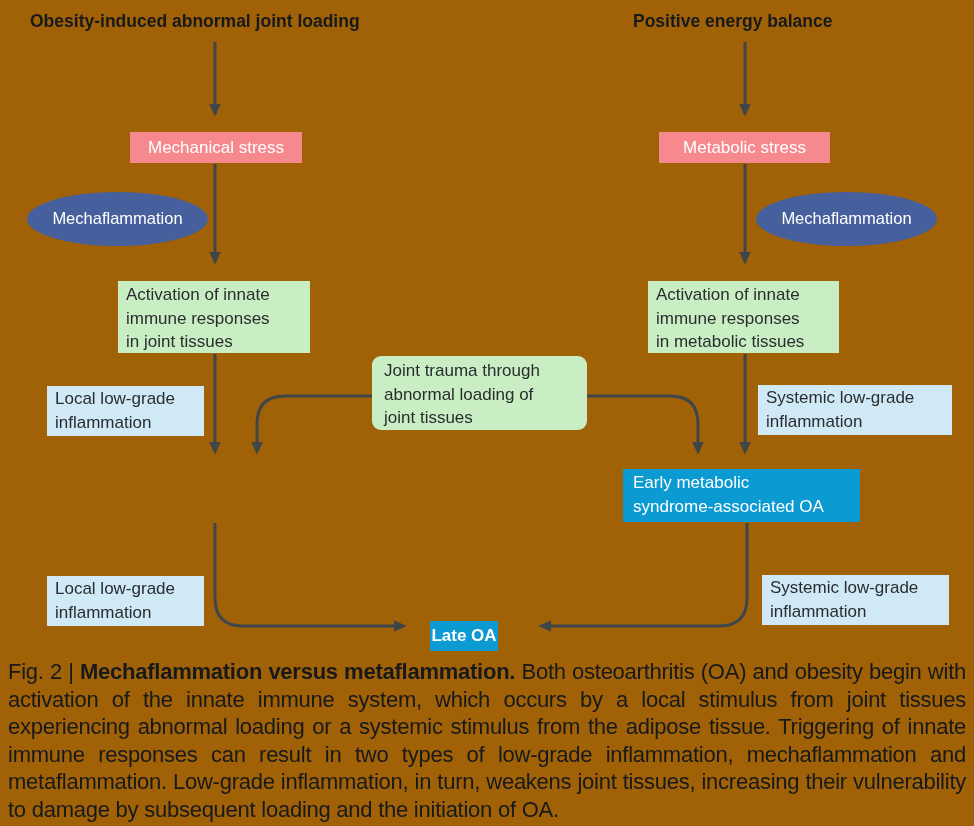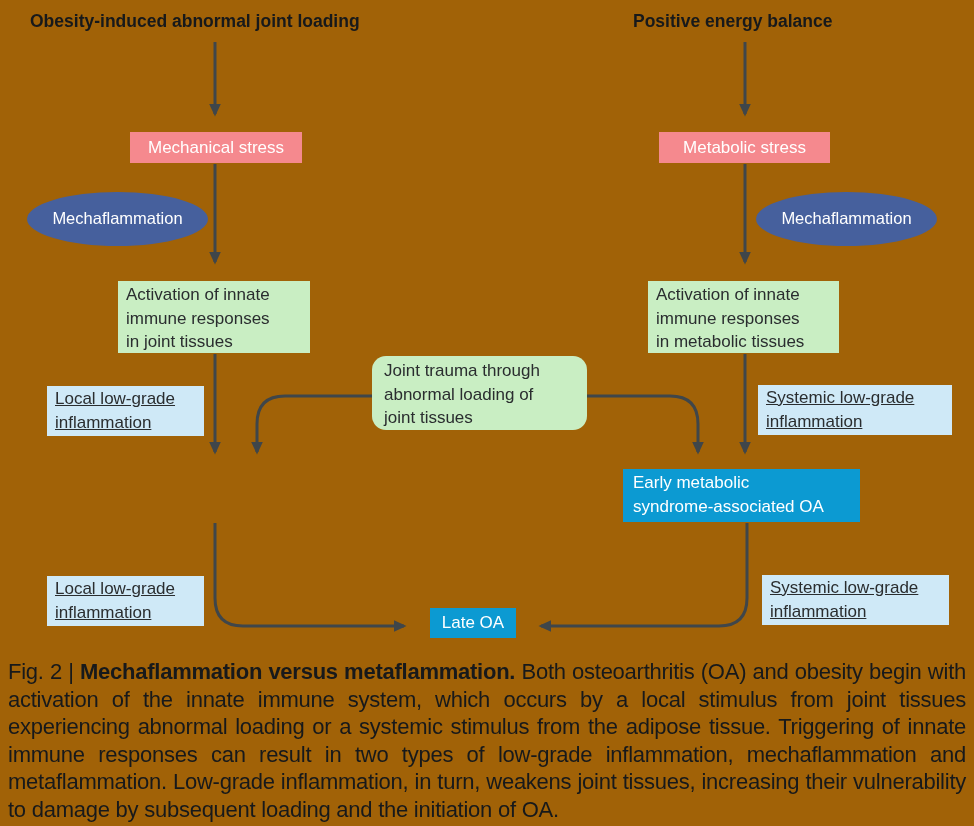--- a/index.html
+++ b/index.html
@@ -43,27 +43,26 @@
     justify-content: center;
     font-size: 16.5px;
     white-space: nowrap;
   }
   .green {
     background: var(--activation-green);
     padding: 2px 8px 0 8px;
   }
   .trauma {
     background: var(--activation-green);
-    border-radius: 14px;
+    border-radius: 9px;
     padding: 3px 12px 0 12px;
   }
   .blue {
     background: var(--inflammation-blue);
     padding: 1px 8px 0 8px;
-    text-decoration: underline;
   }
   .cyan {
     background: var(--oa-cyan);
     color: #ffffff;
     padding: 2px 10px 0 10px;
   }
   .lateoa {
     background: var(--oa-cyan);
     color: #ffffff;
     display: flex;
@@ -142,17 +141,17 @@
 joint tissues</div>
 
   <div class="node cyan" style="left:623px; top:469px; width:237px; height:53px;">Early metabolic
 syndrome-associated OA</div>
 
   <div class="node blue" style="left:47px; top:576px; width:157px; height:50px;">Local low-grade
 inflammation</div>
   <div class="node blue" style="left:762px; top:575px; width:187px; height:50px;">Systemic low-grade
 inflammation</div>
 
-  <div class="node lateoa" style="left:430px; top:608px; width:86px; height:30px;">Late OA</div>
+  <div class="node lateoa" style="left:430px; top:621px; width:68px; height:30px;font-weight:bold;">Late OA</div>
 
   <div class="caption"><span>Fig. 2 | </span><b>Mechaflammation versus metaflammation.</b><span> Both osteoarthritis (OA) and obesity begin with activation of the innate immune system, which occurs by a local stimulus from joint tissues experiencing abnormal loading or a systemic stimulus from the adipose tissue. Triggering of innate immune responses can result in two types of low-grade inflammation, mechaflammation and metaflammation. Low-grade inflammation, in turn, weakens joint tissues, increasing their vulnerability to damage by subsequent loading and the initiation of OA.</span></div>
 
 </div>
 
 </body></html>

